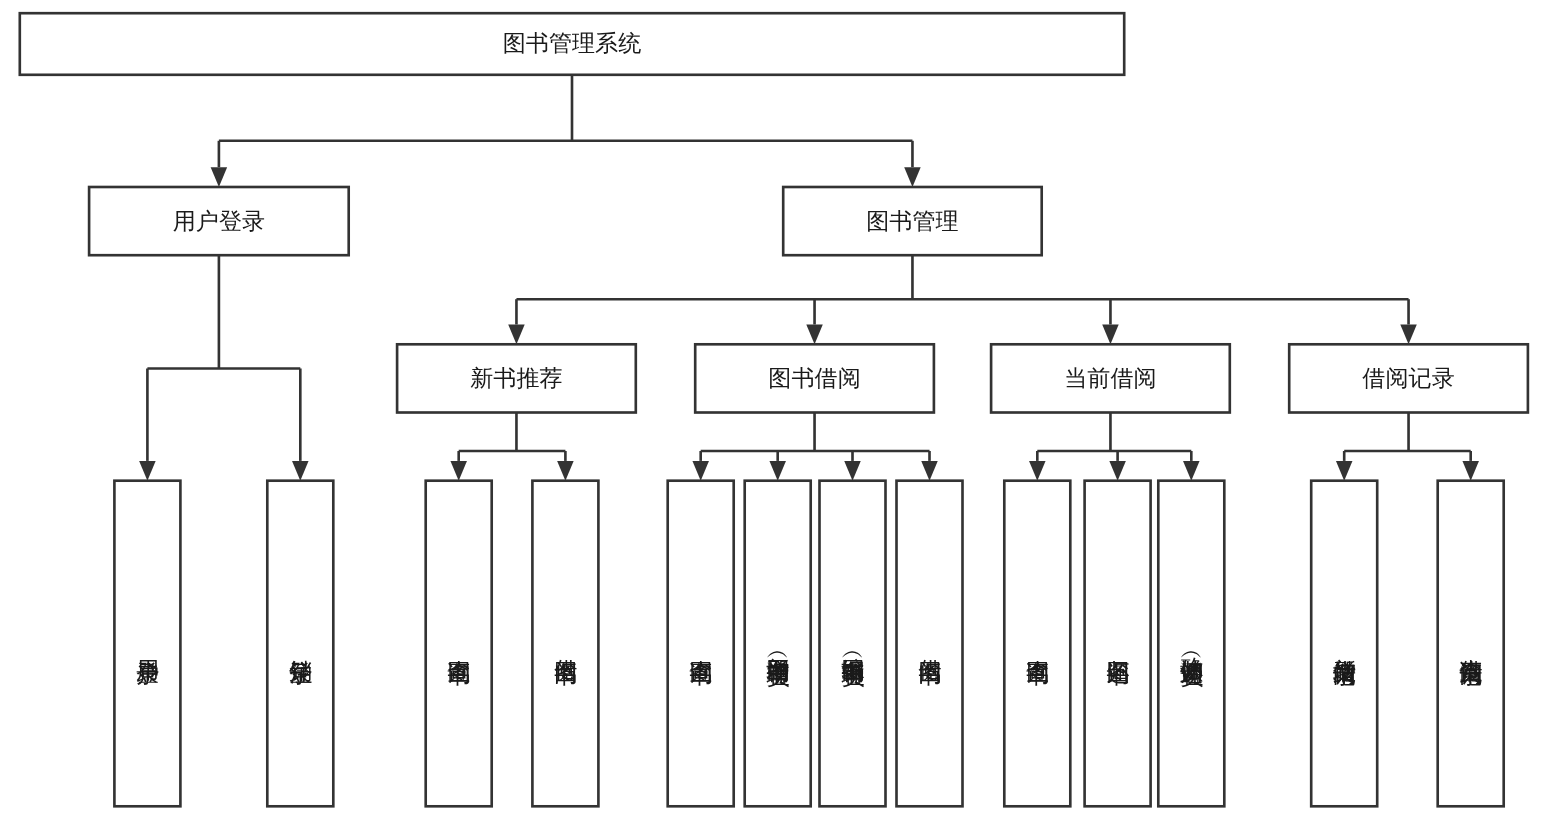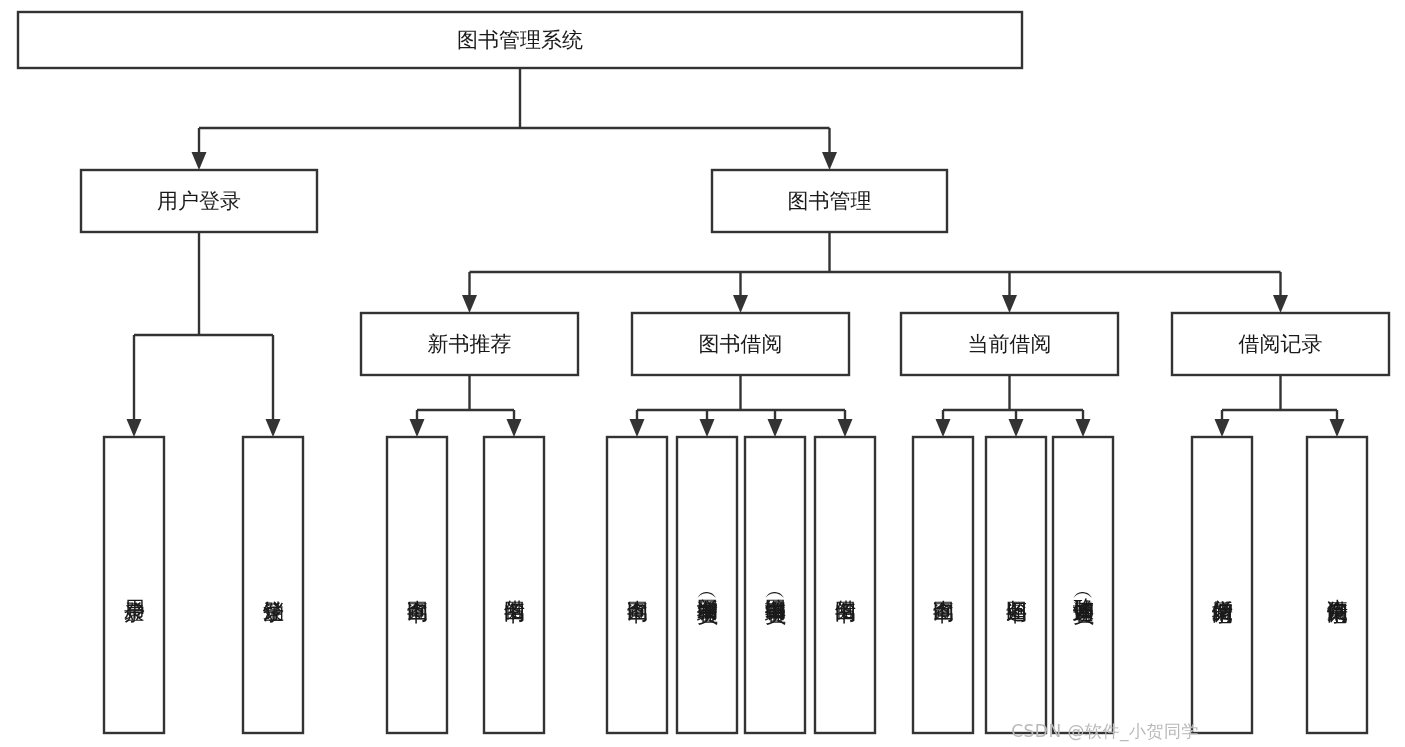--- a/index.html
+++ b/index.html
@@ -179,14 +179,13 @@
       <div class="node-label-v" style="left: 677px; top: 437px; width: 60px; height: 296px;">新增图书（管理员）</div>
       <div class="node-label-v" style="left: 745px; top: 437px; width: 60px; height: 296px;">编辑图书（管理员）</div>
       <div class="node-label-v" style="left: 815px; top: 437px; width: 60px; height: 296px;">借阅图书</div>
       <div class="node-label-v" style="left: 913px; top: 437px; width: 60px; height: 296px;">查询图书</div>
       <div class="node-label-v" style="left: 986px; top: 437px; width: 60px; height: 296px;">归还图书</div>
       <div class="node-label-v" style="left: 1053px; top: 437px; width: 60px; height: 296px;">确认归还（管理员）</div>
       <div class="node-label-v" style="left: 1192px; top: 437px; width: 60px; height: 296px;">新增借阅记录</div>
       <div class="node-label-v" style="left: 1307px; top: 437px; width: 60px; height: 296px;">查询借阅记录</div>
     </div>
 
-  <div class="watermark">CSDN @软件_小贺同学</div>
 </div>
 
 </body></html>

